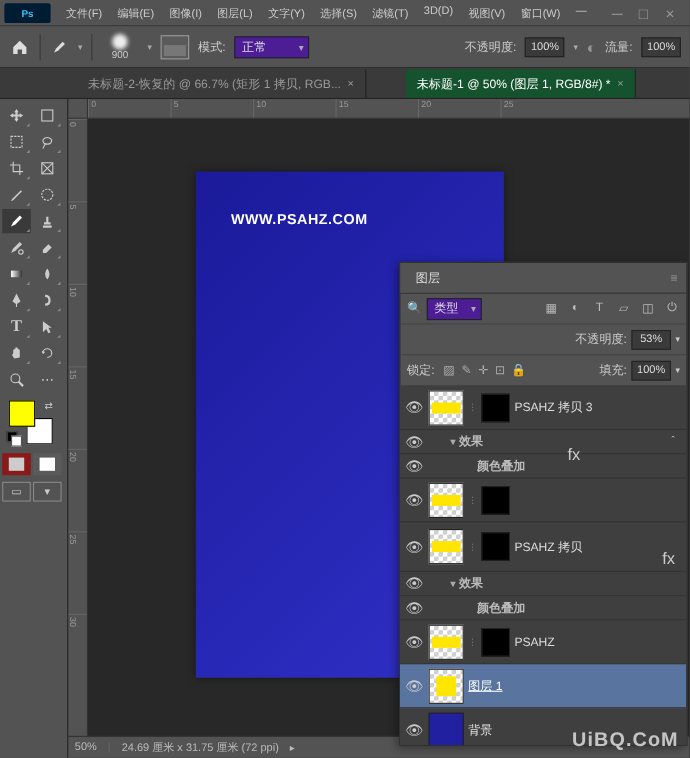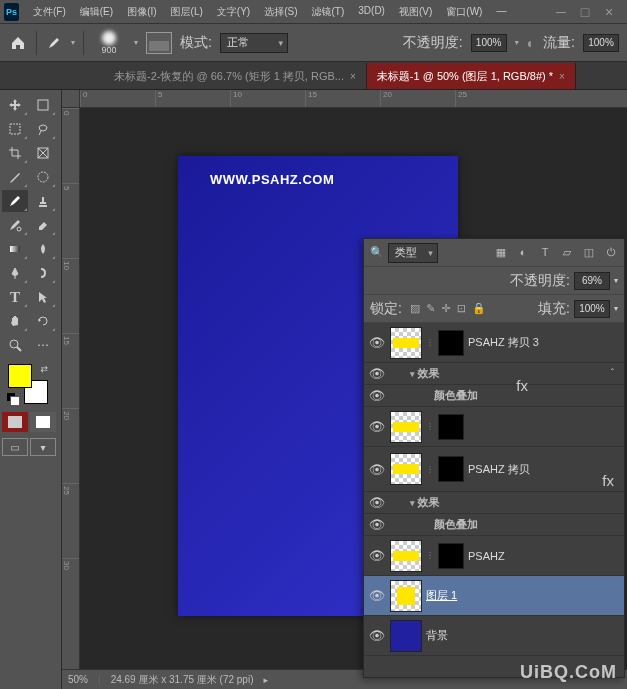--- a/index.html
+++ b/index.html
@@ -1,45 +1,45 @@
 <!DOCTYPE html>
 <html><head>
 <meta charset="utf-8">
 <style>
 * { margin: 0; padding: 0; box-sizing: border-box; font-family: "Microsoft YaHei", Arial, sans-serif; }
 body { background: #535353; color: #ccc; font-size: 11px; width: 627px; height: 689px; overflow: hidden; position: relative; }
 
 
 .titlebar { height: 24px; background: #535353; display: flex; align-items: center; padding: 0 4px; border-bottom: 1px solid #333; }
-.ps-logo { width: 15px; height: 18px; background: #001c33; color: #31c5f4; font-weight: bold; font-size: 9px; display: flex; align-items: center; justify-content: center; border-radius: 2px; }
+.ps-logo { width: 42px; height: 18px; background: #001c33; color: #31c5f4; font-weight: bold; font-size: 9px; display: flex; align-items: center; justify-content: center; border-radius: 2px; }
 .menubar { display: flex; margin-left: 8px; gap: 2px; }
 .menu-item { padding: 2px 6px; font-size: 10px; cursor: default; }
 .win-controls { margin-left: auto; display: flex; gap: 8px; padding-right: 6px; color: #999; font-size: 14px; }
 .win-btn { width: 16px; text-align: center; }
 
 
 .optionsbar { height: 38px; background: #535353; display: flex; align-items: center; padding: 0 8px; gap: 8px; border-bottom: 1px solid #2a2a2a; }
 .opt-home { width: 20px; height: 20px; display:flex; align-items:center; justify-content:center; }
 .opt-tool { width: 18px; height: 18px; display:flex; align-items:center; justify-content:center; }
 .divider { width:1px; height:24px; background:#3a3a3a; }
 .brush-preview { width:34px; height:32px; display:flex; flex-direction:column; align-items:center; justify-content:center; }
 .brush-dot { width:14px; height:14px; background:#fff; border-radius:50%; filter: blur(2px); opacity:0.9; }
 .brush-size { font-size:9px; color:#ccc; }
 .folder-icon { width:26px; height:22px; border:1px solid #999; background:#5a5a5a; position:relative; }
 .folder-icon::before { content:""; position:absolute; bottom:2px; left:2px; right:2px; top:8px; background:#777; }
-.label { font-size:14px; color:#ccc; }
-.select-box { background:#404040; border:1px solid #222; padding:2px 18px 2px 6px; font-size:11px; color:#ddd; position:relative; min-width:68px; height:20px; display:flex; align-items:center; }
+.label { font-size:11px; color:#ccc; }
+.select-box { background:#4c1d95; border:1px solid #222; padding:2px 18px 2px 6px; font-size:11px; color:#ddd; position:relative; min-width:68px; height:20px; display:flex; align-items:center; }
 .select-box::after { content:"▾"; position:absolute; right:4px; font-size:9px; color:#aaa; }
 .num-box { background:#3a3a3a; border:1px solid #222; padding:2px 4px; font-size:10px; color:#ddd; min-width:36px; text-align:center; height:18px; display:flex; align-items:center; justify-content:center; }
 .gear-icon { font-size:14px; color:#999; }
 
 
-.doctabs { height: 28px; background:#3a3a3a; display:flex; align-items:flex-end; padding-left:104px; border-bottom:1px solid #222; }
+.doctabs { height: 28px; background:#3a3a3a; display:flex; align-items:flex-end; padding-left:70px; border-bottom:1px solid #222; }
 .doctab { padding:4px 10px; font-size:11px; color:#999; background:#3a3a3a; border-right:1px solid #222; display:flex; align-items:center; gap:6px; height:26px; }
-.doctab.active { background:#7f1d1d; color:#fff; }
+.doctab.active { background:#14532d; color:#fff;margin-left:36px; }
 .tab-close { font-size:10px; color:#999; }
 
 
 .workspace { position:absolute; top:90px; left:0; right:0; bottom:0; display:flex; }
 
 
 .toolbox { width:62px; background:#535353; border-right:1px solid #2a2a2a; padding:4px 2px; display:flex; flex-direction:column; gap:2px; }
 .tool-row { display:flex; gap:2px; }
 .tool { width:26px; height:22px; display:flex; align-items:center; justify-content:center; font-size:13px; color:#ccc; position:relative; }
 .tool.active { background:#3a3a3a; }
@@ -59,21 +59,21 @@
 
 
 .canvas-wrap { flex:1; background:#282828; position:relative; overflow:hidden; }
 .ruler-h { position:absolute; top:0; left:18px; right:0; height:18px; background:#535353; border-bottom:1px solid #333; display:flex; font-size:8px; color:#999; overflow:hidden; }
 .ruler-v { position:absolute; top:18px; left:0; width:18px; bottom:20px; background:#535353; border-right:1px solid #333; display:flex; flex-direction:column; font-size:8px; color:#999; overflow:hidden; }
 .ruler-corner { position:absolute; top:0; left:0; width:18px; height:18px; background:#535353; border-right:1px solid #333; border-bottom:1px solid #333; }
 .ruler-tick { flex:0 0 75px; border-left:1px solid #666; padding-left:2px; }
 .ruler-v .ruler-tick { flex:0 0 75px; border-top:1px solid #666; border-left:none; writing-mode:vertical-lr; padding-top:2px; padding-left:0; }
 .canvas-view { position:absolute; top:18px; left:18px; right:0; bottom:20px; overflow:hidden; }
 .doc-canvas { position:absolute; top:48px; left:98px; width:280px; height:460px; background:linear-gradient(135deg,#1a1a9a 0%,#3030c8 100%); box-shadow:0 0 8px rgba(0,0,0,0.5); }
-.canvas-url { color:#fff; font-weight:bold; font-family:Arial; font-size:13px; padding:16px 0 0 32px; letter-spacing:0.5px; }
+.canvas-url { color:#fff; font-weight:bold; font-family:Arial; font-size:13px; padding:36px 0 0 32px; letter-spacing:0.5px; }
 .canvas-text { color:#ffe600; font-weight:900; font-style:italic; font-family:Arial Black,Arial; font-size:48px; padding:130px 0 0 40px; letter-spacing:-2px; text-shadow:2px 2px 0 #cc9900; }
 .statusbar { position:absolute; bottom:0; left:0; right:0; height:20px; background:#535353; border-top:1px solid #333; display:flex; align-items:center; padding:0 6px; gap:10px; font-size:10px; color:#bbb; }
 .status-sep { color:#666; }
 
 
 .layers-panel { position:absolute; top:238px; left:363px; width:262px; height:440px; background:#535353; border:1px solid #2a2a2a; box-shadow:-2px 2px 8px rgba(0,0,0,0.4); display:flex; flex-direction:column; }
 .panel-tabs { height:28px; display:flex; align-items:center; border-bottom:1px solid #333; }
 .panel-tab { padding:6px 14px; font-size:11px; color:#ddd; background:#535353; }
 .panel-menu { margin-left:auto; padding:4px 8px; color:#999; }
 .panel-row { display:flex; align-items:center; padding:4px 6px; gap:4px; border-bottom:1px solid #444; height:28px; }
@@ -381,37 +381,41 @@
     <div class="statusbar">
       <span>50%</span>
       <span class="status-sep">|</span>
       <span>24.69 厘米 x 31.75 厘米 (72 ppi)</span>
       <span style="font-size:9px">▸</span>
     </div>
   </div>
 </div>
 
 <div class="layers-panel">
+  <div class="panel-tabs">
+    <div class="panel-tab">图层</div>
+    <div class="panel-menu">≡</div>
+  </div>
 
   <div class="panel-row">
     <span style="font-size:11px">🔍</span>
     <div class="select-box" style="min-width:50px">类型</div>
     <div class="filter-icons">
       <span>▦</span>
       <span>◐</span>
       <span>T</span>
       <span>▱</span>
       <span>◫</span>
       <span>⏻</span>
     </div>
   </div>
 
   <div class="panel-row">
     <span class="label" style="margin-left:auto">不透明度:</span>
-    <div class="num-box">69%</div>
+    <div class="num-box">53%</div>
     <span style="font-size:8px">▾</span>
   </div>
 
   <div class="panel-row">
     <span class="label">锁定:</span>
     <div class="lock-icons">
       <span>▨</span>
       <span>✎</span>
       <span>✛</span>
       <span>⊡</span>

